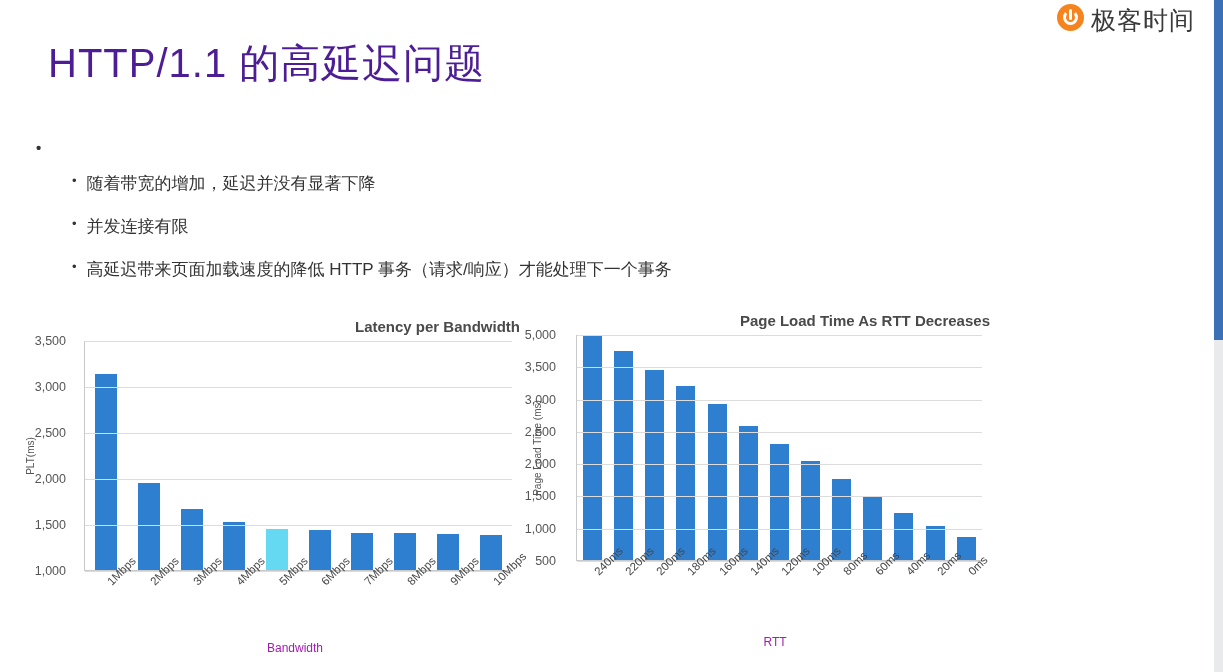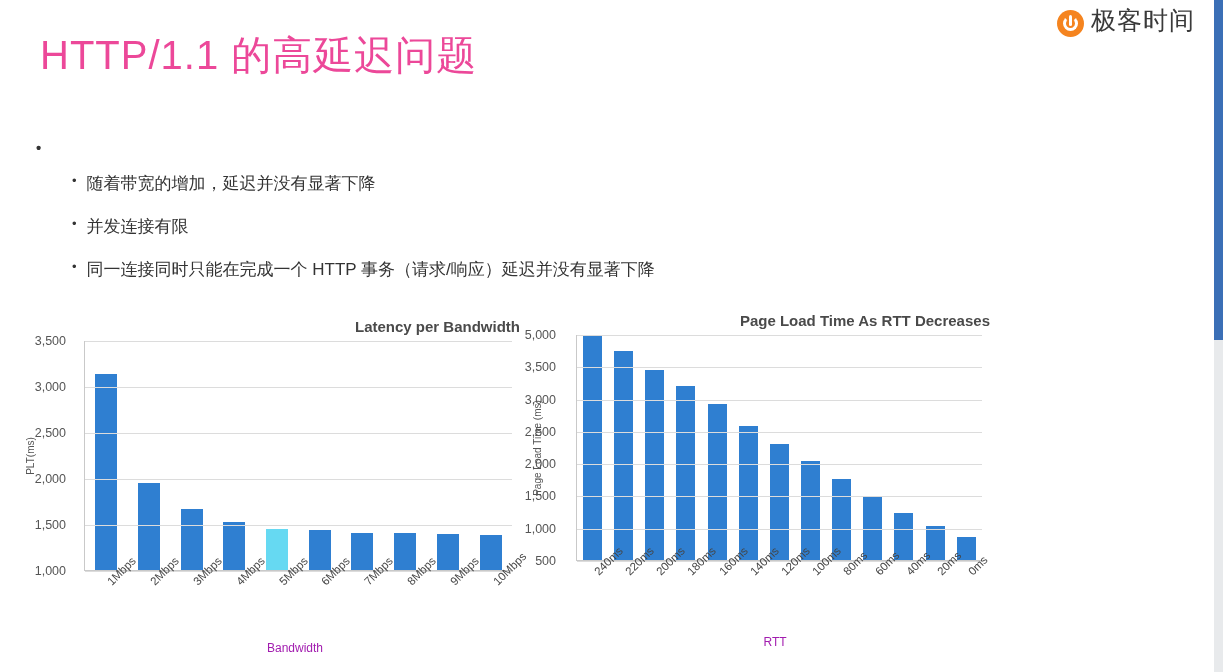--- a/index.html
+++ b/index.html
@@ -23,21 +23,21 @@
   .edge-bar-bottom {
     position: absolute;
     right: 0; top: 340px;
     width: 9px; height: 332px;
     background: #e8eaec;
   }
   .brand {
     position: absolute;
     top: 4px; right: 28px;
     display: flex;
-    align-items: flex-end;
+    align-items: flex-start;
     gap: 7px;
   }
   .brand-logo {
     width: 27px; height: 27px;
     border-radius: 50%;
     background: #f5841f;
     position: relative;
     display: inline-block;
   }
   .brand-logo::before {
@@ -59,24 +59,24 @@
     box-sizing: border-box;
   }
   .brand-text {
     font-size: 25px;
     color: #3a3a3a;
     letter-spacing: 1px;
   }
   h1.title {
     position: absolute;
     left: 36px; top: 24px;
-    margin: 4px;
+    margin: 12px;
     font-size: 40px;
     font-weight: 400;
-    color: #ec4899;
+    color: #4c1d95;
     letter-spacing: 1px;
   }
   .bullets {
     position: absolute;
     left: 36px; top: 138px;
     width: 1100px;
   }
   .b1 {
     font-size: 19px;
     font-weight: bold;
@@ -220,21 +220,21 @@
     <div class="b2">
       <span class="dot">•</span>
       <span>随着带宽的增加，延迟并没有显著下降</span>
     </div>
     <div class="b2">
       <span class="dot">•</span>
       <span>并发连接有限</span>
     </div>
     <div class="b2">
       <span class="dot">•</span>
-      <span>同一连接同时只能在完成一个 HTTP 事务（请求/响应）延迟并没有显著下降</span>
+      <span>高延迟带来页面加载速度的降低 HTTP 事务（请求/响应）才能处理下一个事务</span>
     </div>
   </div>
 </div>
 
 <div class="chart" id="chart-left">
   <div class="chart-title">Latency per Bandwidth</div>
   <div class="plot-wrap">
     <div class="ylabel">PLT(ms)</div>
     <div class="yticks">
         <div class="ytick" style="top: 230px;">1,000</div>

